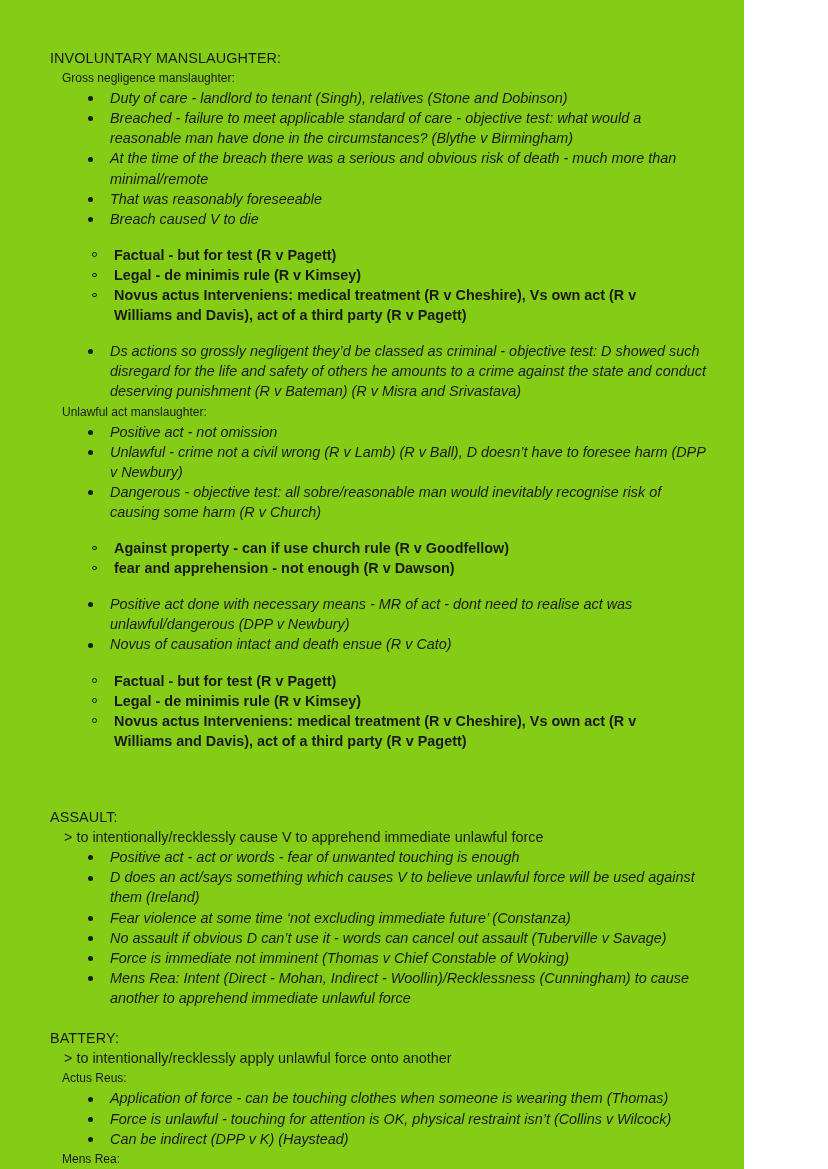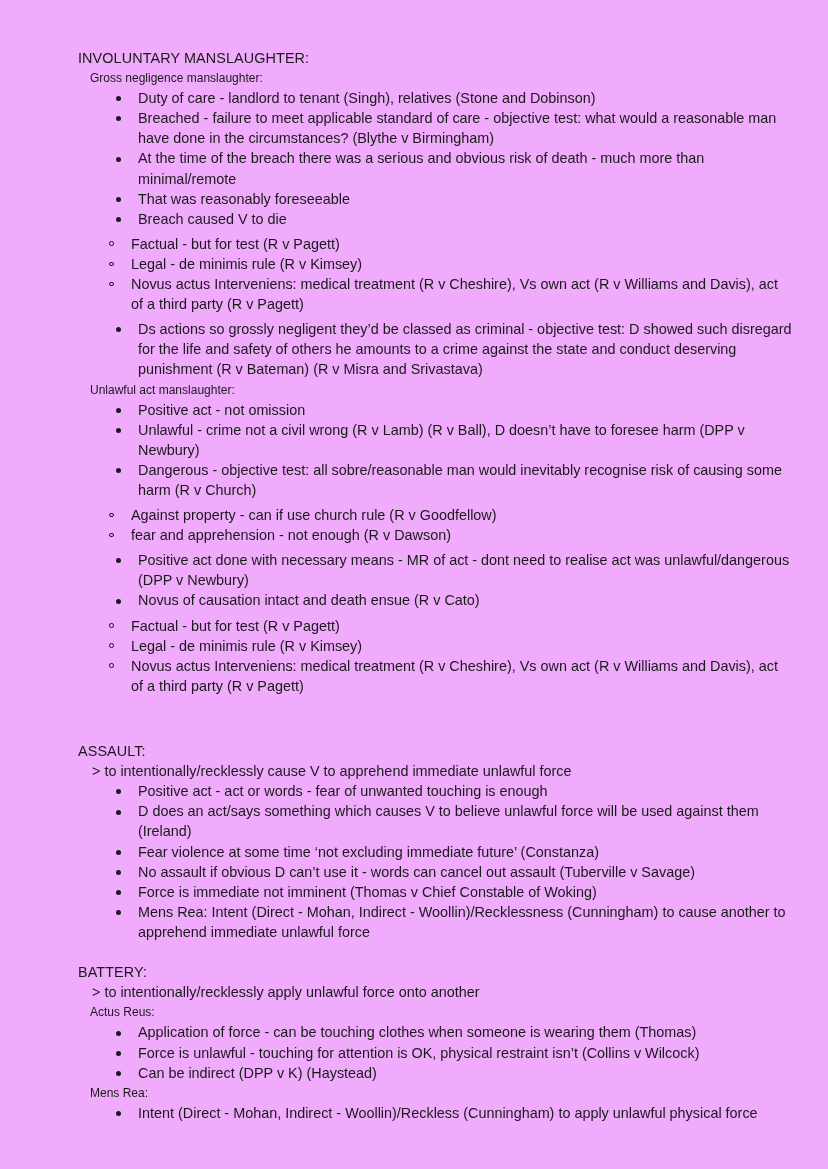--- a/index.html
+++ b/index.html
@@ -8,26 +8,26 @@
     padding: 0;
     background: #ffffff;
   }
   body {
     font-family: "Liberation Sans", sans-serif;
     color: #1a1a1a;
     -webkit-font-smoothing: antialiased;
   }
   #page {
     position: relative;
-    width: 828px;
+    width: 744px;
     height: 1169px;
-    background: #f0abfc;
+    background: #84cc16;
     overflow: hidden;
     box-sizing: border-box;
-    padding: 48px 30px 0 78px;
+    padding: 48px 30px 0 50px;
   }
   .doc {
     font-size: 14.4px;
     line-height: 20.1px;
   }
   
   .sec-head {
     margin: 0;
     padding: 0;
     font-size: 14.4px;
@@ -50,35 +50,37 @@
     margin: 0;
     padding: 0;
     list-style: none;
   }
   ul.lvl1 > li.b1 {
     position: relative;
     margin: 0;
     padding: 0 0 0 60px;
     font-size: 14.4px;
     line-height: 20.1px;
+    font-style: italic;
   }
   ul.lvl1 > li.b1::before {
     content: "";
     position: absolute;
     left: 38px;
     top: 8.2px;
     width: 5px;
     height: 5px;
     border-radius: 50%;
     background: #1a1a1a;
   }
   ul.lvl2 {
-    margin: 5px;
+    margin: 16px;
     padding: 0;
     list-style: none;
+    font-weight: bold;
   }
   ul.lvl2 > li.b2 {
     position: relative;
     margin: 0;
     padding: 0 0 0 48px;
     font-size: 14.4px;
     line-height: 20.1px;
   }
   ul.lvl2 > li.b2::before {
     content: "";

